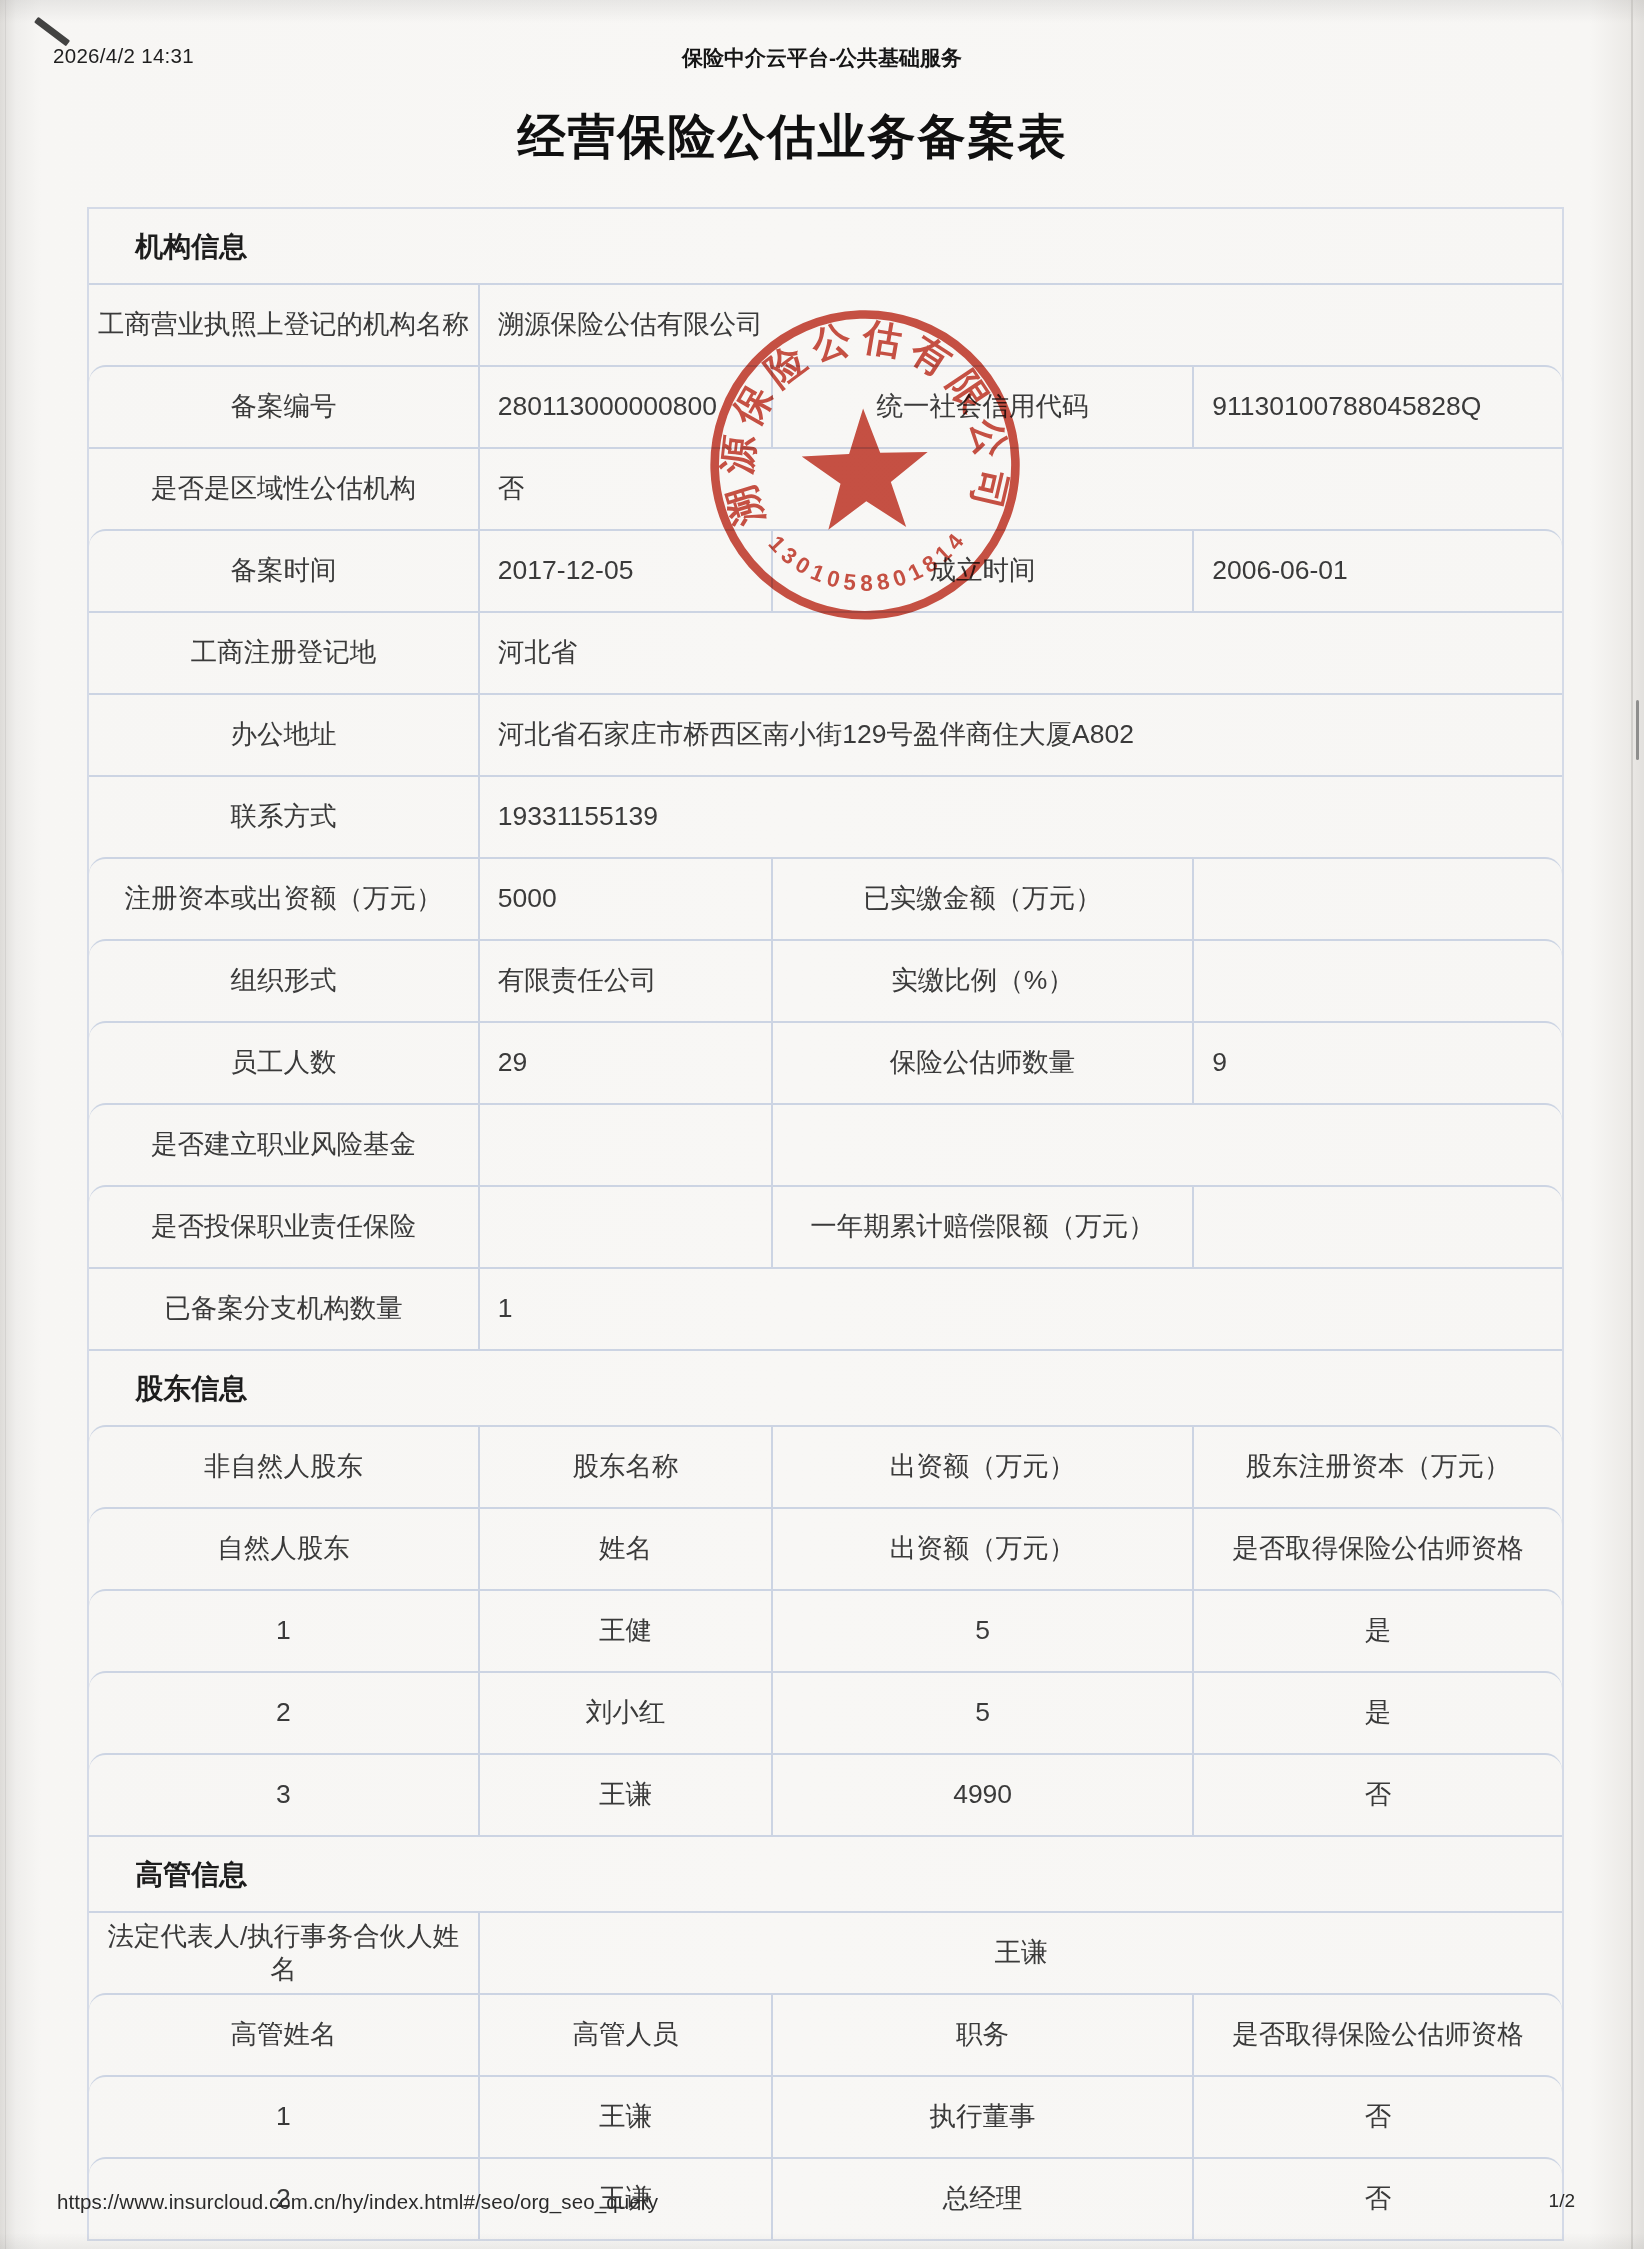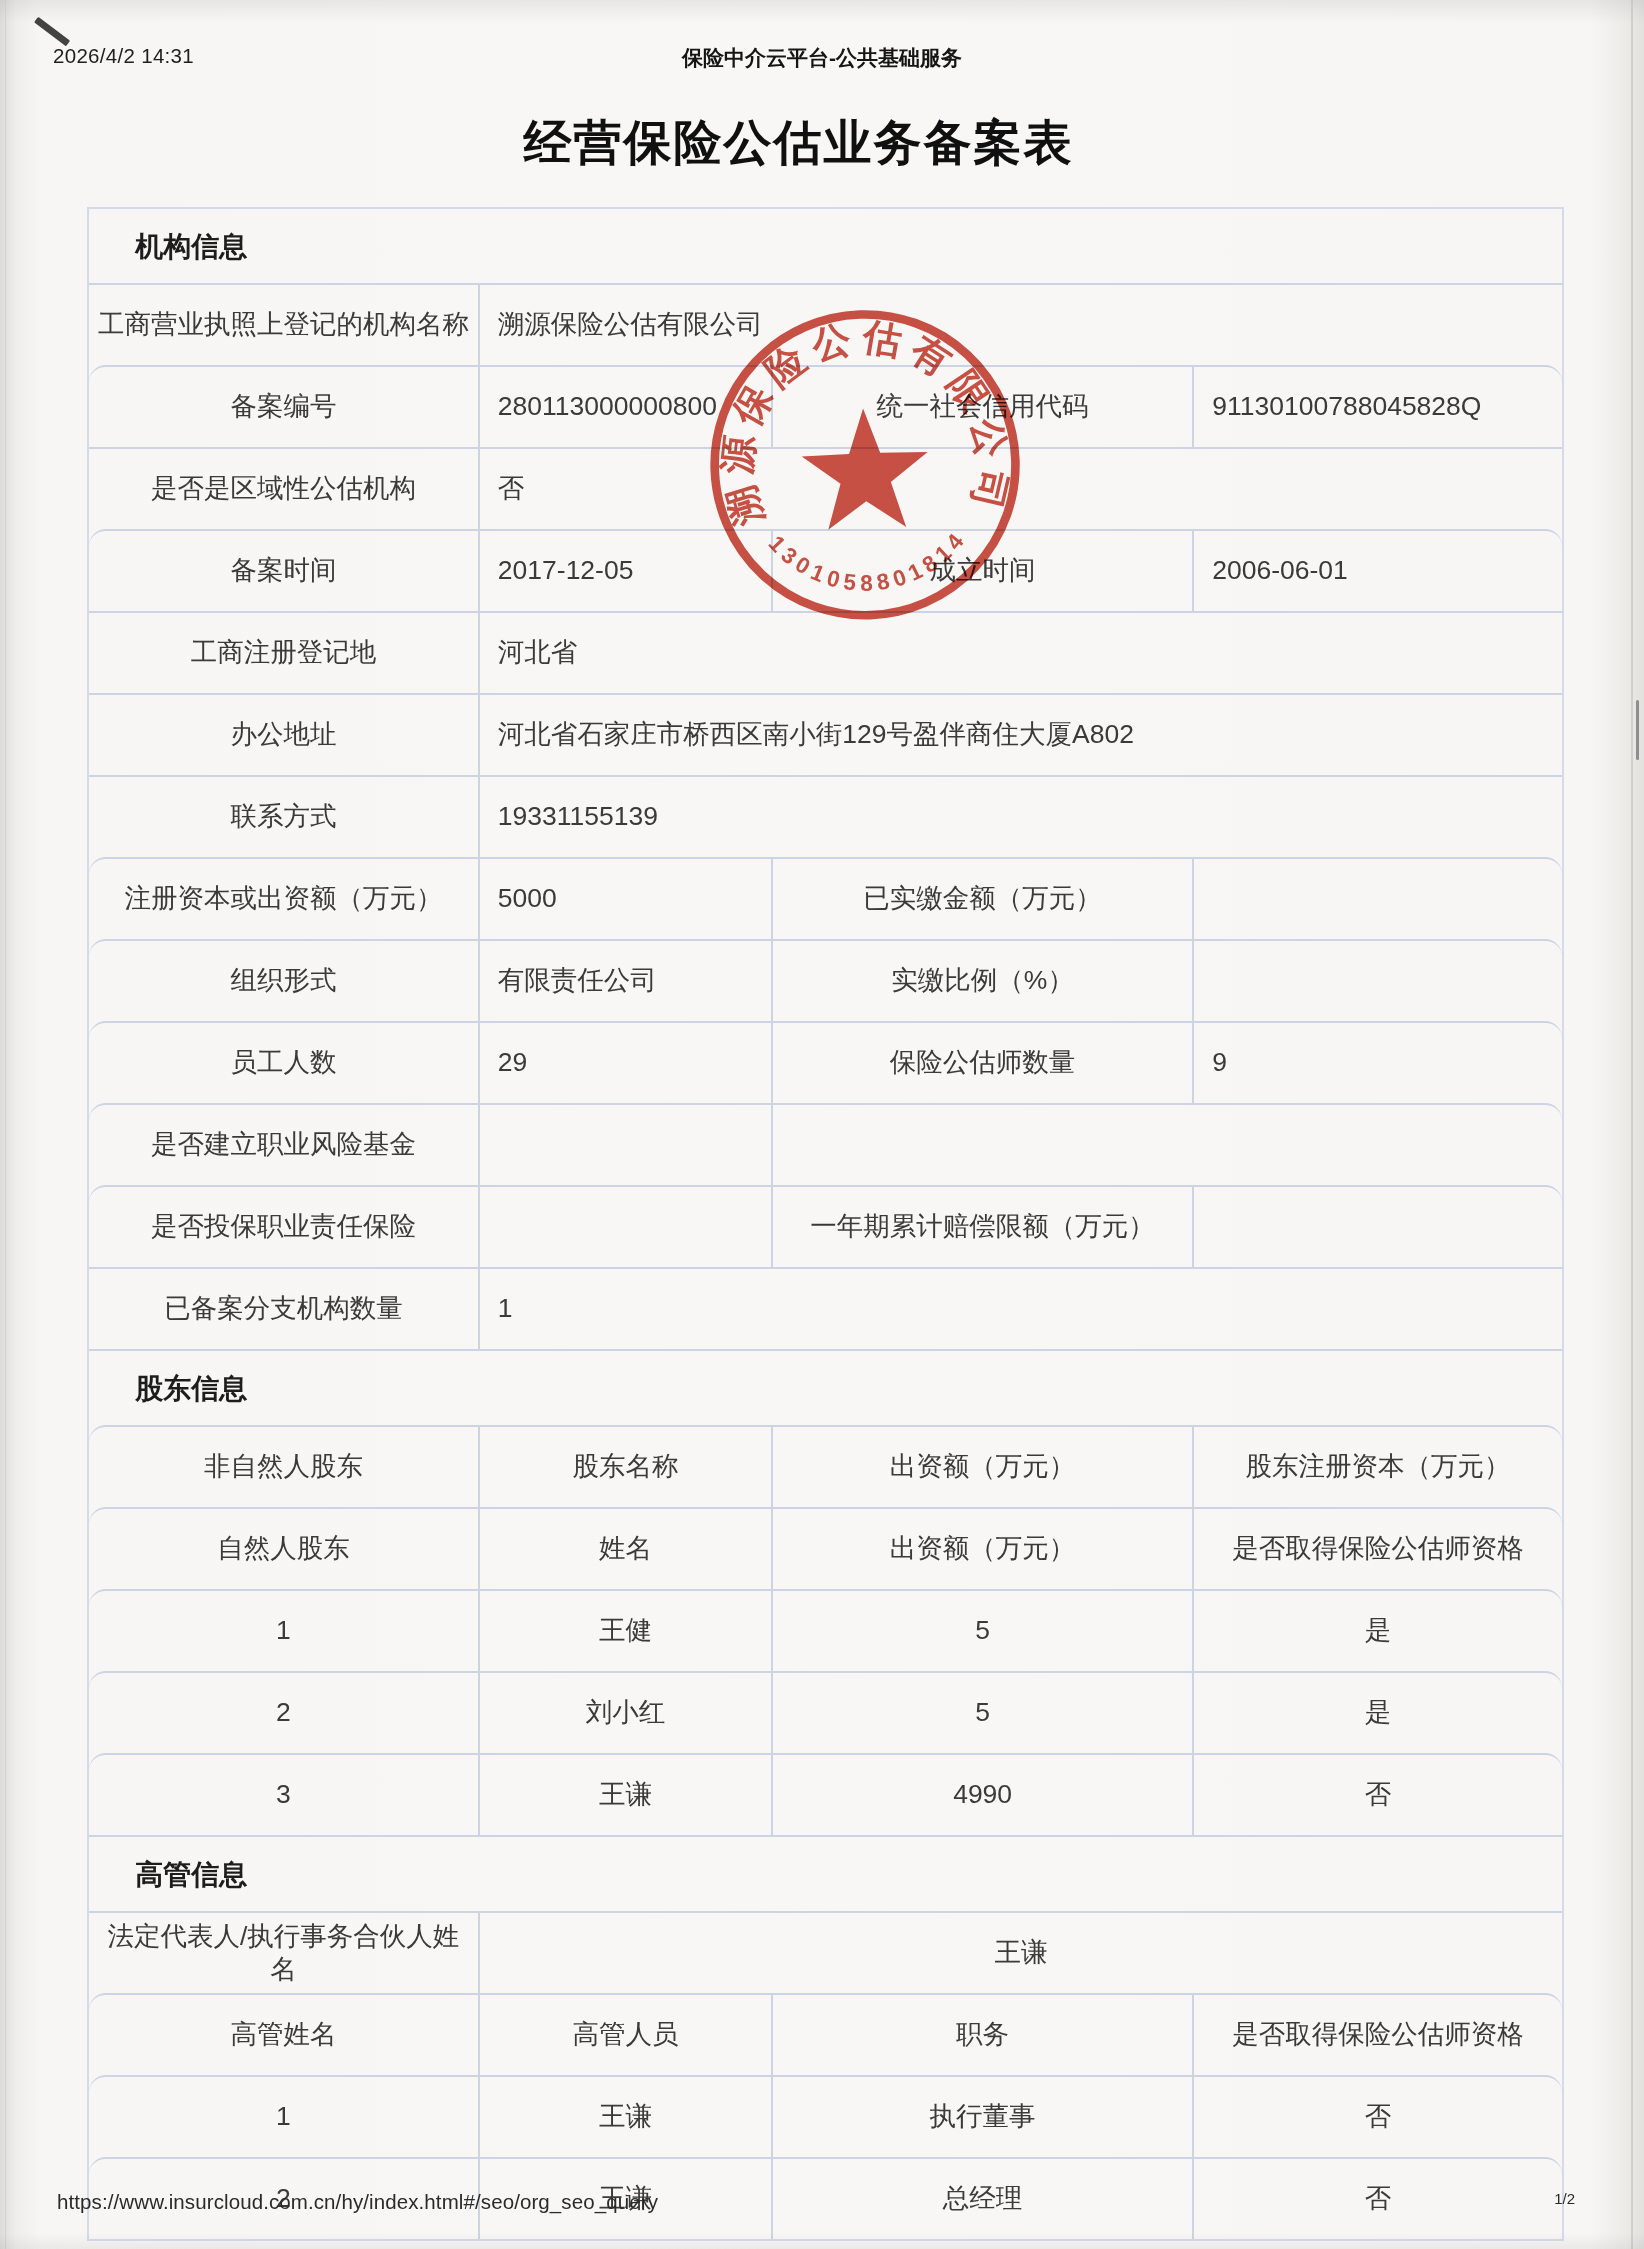--- a/index.html
+++ b/index.html
@@ -19,24 +19,24 @@
     text-decoration:underline;
   }
   .top-shade{position:absolute;left:0;top:0;width:100%;height:22.5px;
     background:linear-gradient(180deg,rgba(110,110,110,.12),rgba(110,110,110,0));}
   .bottom-shade{position:absolute;left:0;bottom:0;width:100%;height:17px;
     background:linear-gradient(0deg,rgba(110,110,110,.10),rgba(110,110,110,0));}
 
   
   .print-datetime{position:absolute;left:53px;top:44px;font-size:20.5px;color:#1e1e1e;letter-spacing:0.3px;}
   .print-site{position:absolute;left:0;right:0;top:44px;text-align:center;font-size:21px;color:#151515;font-weight:600;}
-  .form-title{position:absolute;left:0;top:105px;width:1585px;margin:6px;text-align:center;
+  .form-title{position:absolute;left:0;top:105px;width:1585px;margin:0;text-align:center;
     font-size:48px;font-weight:700;color:#101010;letter-spacing:2px;}
   .print-url{position:absolute;left:57px;top:2190px;font-size:20.5px;color:#2a2a2a;letter-spacing:0.1px;}
-  .print-page{position:absolute;right:69px;top:2190px;font-size:15px;color:#2a2a2a;}
+  .print-page{position:absolute;right:69px;top:2190px;font-size:19px;color:#2a2a2a;}
 
   
   .tbl{
     position:absolute;left:87px;top:207px;width:1473px;
     border:2px solid #d4dae7;
     font-size:26.5px;color:var(--ink);line-height:1.25;
     background:transparent;
   }
   .row{display:grid;height:80px;position:relative;}
   .row + .row{border-top:2px solid var(--line);}

